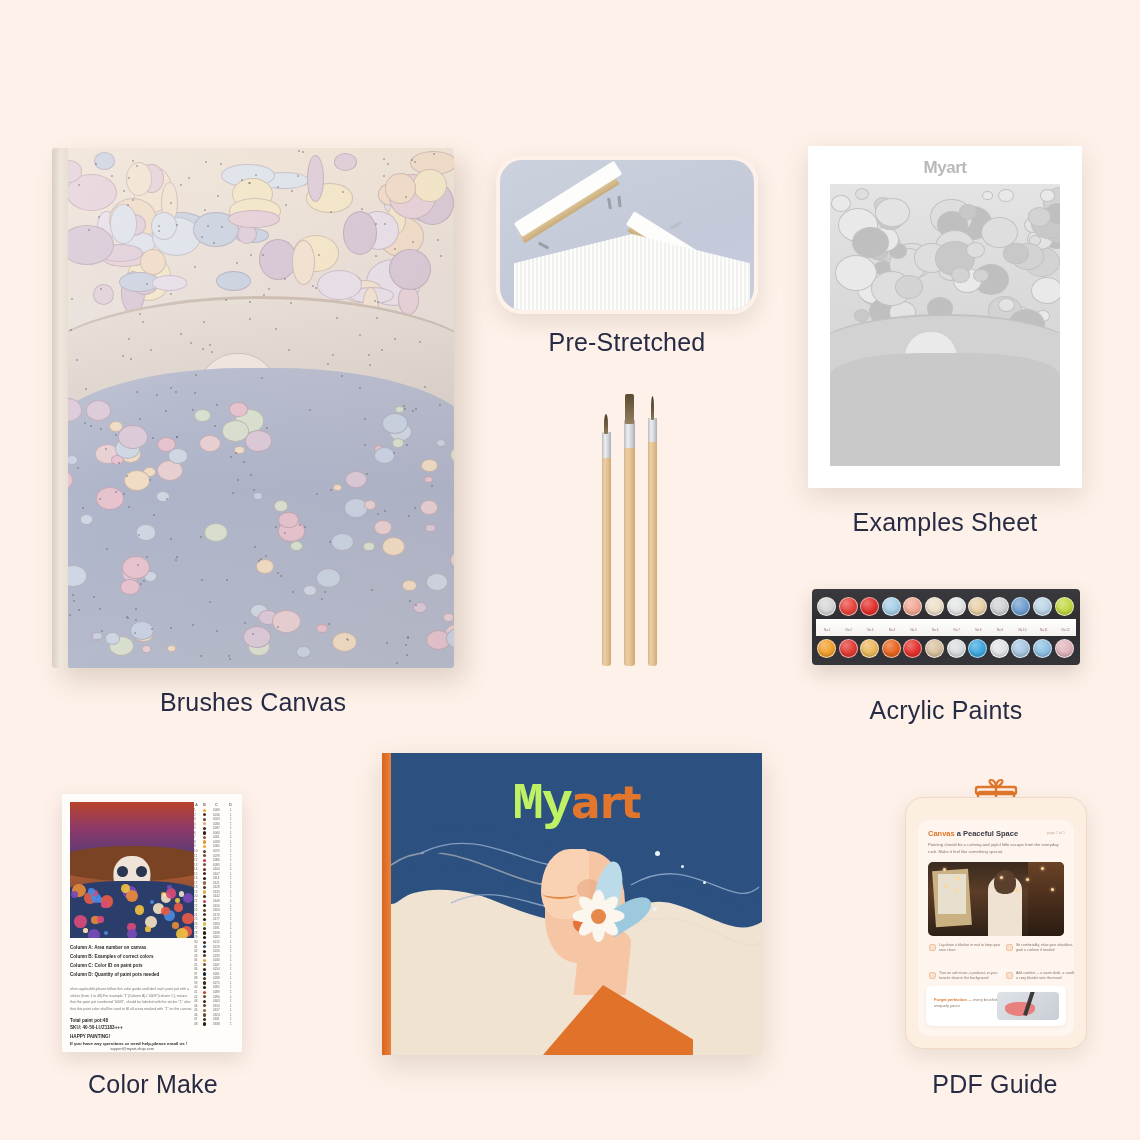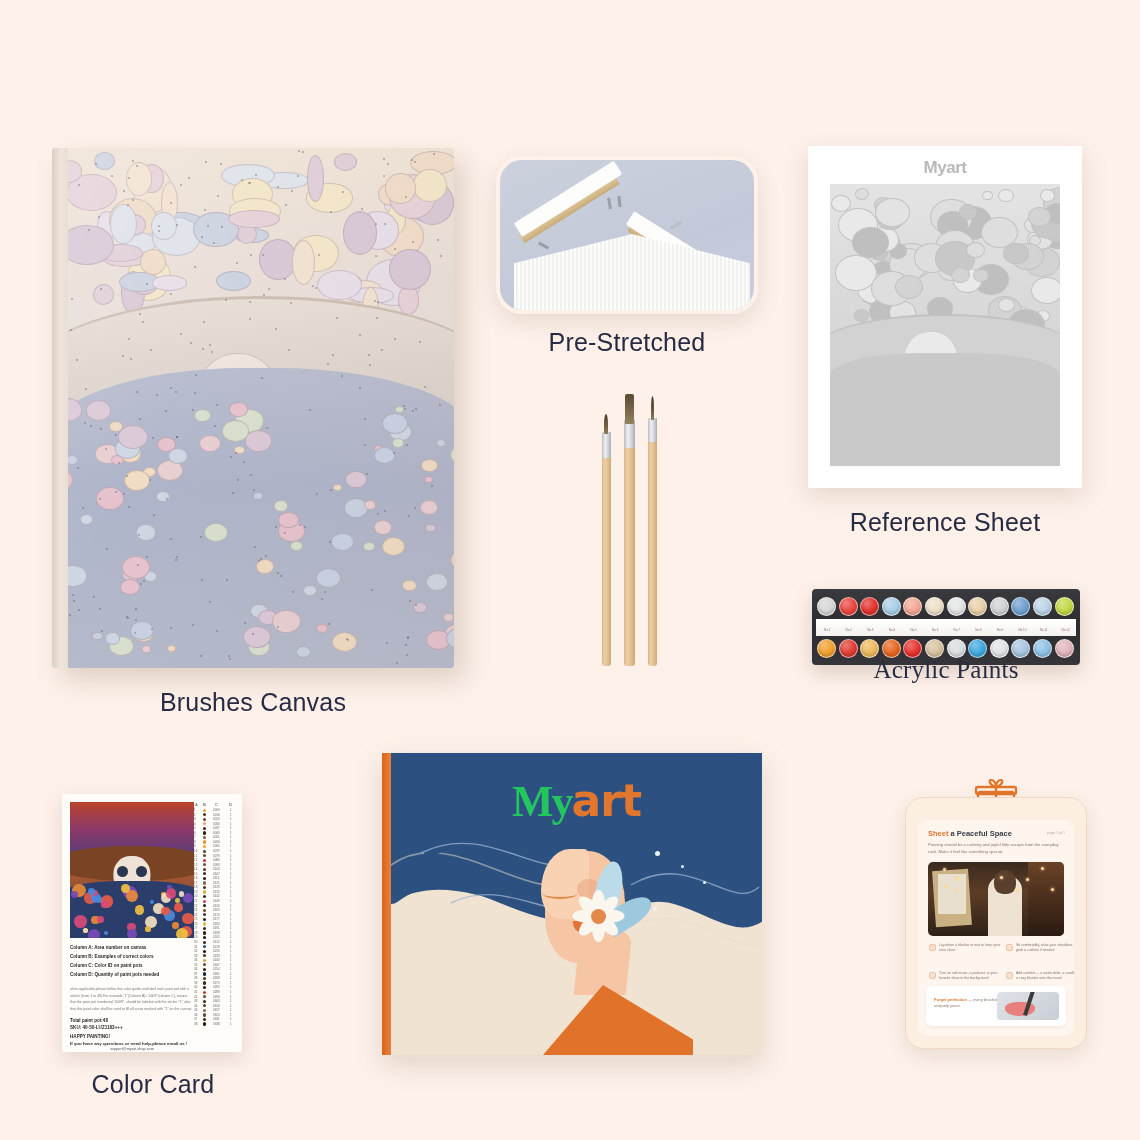--- a/index.html
+++ b/index.html
@@ -160,22 +160,22 @@
   .box-edge { position: absolute; left: 0; top: 0; width: 9px; height: 100%;
     background: linear-gradient(90deg,#d9641f,#e8813a); }
   .box-face { position: absolute; left: 9px; top: 0; right: 0; bottom: 0; overflow: hidden;
     background: #2c5180; }
   .box-cream {
     position: absolute; left: 0; bottom: 0; width: 100%; height: 210px;
     background: #f0e3d2;
     clip-path: path("M0,58 C70,14 150,96 228,62 C290,36 330,78 371,56 L371,210 L0,210 Z");
   }
   .box-logo { position: absolute; top: 22px; width: 100%; text-align: center; }
-  .logo-my { font-size: 44px; font-weight: 700; color: #22c55e; letter-spacing: -2px;
-    font-family: Liberation Serif, serif; }
+  .logo-my { font-size: 52px; font-weight: 700; color: #bef264; letter-spacing: -2px;
+    font-family: Liberation Mono, monospace; }
   .logo-art { font-size: 44px; font-weight: 700; color: #e1762c; letter-spacing: -1px;
     font-family: "DejaVu Sans", sans-serif; }
   .box-tag { position: absolute; top: 72px; width: 100%; text-align: center;
     color: #fbf7f2; font-size: 16px; letter-spacing: .3px; }
   .dot-w { position: absolute; background: #eef3f8; border-radius: 50%; }
 
   
   .pdf {
     position: absolute; left: 905px; top: 797px; width: 182px; height: 252px;
     background: #fdeee2; border: 1.5px solid #f3d9c3; border-radius: 18px;
@@ -679,21 +679,21 @@
         <div class="g-blob" style="left:19.544940279571165%;top:4.940474774159156%;width:34.588565640970046px;height:29.40028079482454px;background:#e3e3e3;border:.7px solid #c2c2c2;"></div>
         <div class="g-blob" style="left:91.17356066132197%;top:1.9240081751504476%;width:15.163313716343964px;height:12.888816658892368px;background:#e9e9e9;border:.7px solid #c2c2c2;"></div>
         <div class="g-blob" style="left:17.777609048585873%;top:30.90048131794174%;width:40.83172968229155px;height:34.70697022994782px;background:#dedede;border:.7px solid #c2c2c2;"></div>
         <div class="g-blob" style="left:28.204972953011747%;top:32.133597454635314%;width:28.582106487403507px;height:24.29479051429298px;background:#d3d3d3;border:.7px solid #c2c2c2;"></div>
         <div class="g-blob" style="left:56.14881111498107%;top:7.232770581016666%;width:17.9433390923341px;height:15.251838228483985px;background:#c8c8c8;border:.7px solid #c2c2c2;"></div>
       <div style="position:absolute;left:-10%;top:46%;width:120%;height:30%;background:#d2d2d2;border-radius:50%;border-top:2px solid #c2c2c2;"></div>
       <div style="position:absolute;left:44%;top:52%;width:24%;height:22%;transform:translateX(-50%);background:#eaeaea;border-radius:46%;border:1px solid #cfcfcf;"></div>
       <div style="position:absolute;left:0;bottom:0;width:100%;height:40%;background:#c9c9c9;border-radius:40% 40% 0 0/20% 20% 0 0;"></div>
     </div>
   </div>
-  <div class="label" style="left:780px; top:508px; width:330px;">Reference Sheet</div>
+  <div class="label" style="left:780px; top:508px; width:330px;">Examples Sheet</div>
 
   <div class="brushes">
 
     <div class="brush" style="left:24px; width:9px; height:248px;">
       <div class="handle" style="height:212px;"></div>
       <div class="ferrule" style="bottom:208px;height:26px;"></div>
       <div class="bristle" style="bottom:232px;left:2px;width:4px;height:20px;background:linear-gradient(180deg,#4a3a26,#8d7a58);border-radius:50% 50% 1px 1px;"></div>
     </div>
 
     <div class="brush" style="left:46px; width:11px; height:272px;">
@@ -746,21 +746,21 @@
         <div class="pot" style="left:91.4px;top:50px;background:radial-gradient(circle at 35% 30%, #ffffff55, transparent 55%), #e4312c;"></div>
         <div class="pot" style="left:113px;top:50px;background:radial-gradient(circle at 35% 30%, #ffffff55, transparent 55%), #d9c2a0;"></div>
         <div class="pot" style="left:134.60000000000002px;top:50px;background:radial-gradient(circle at 35% 30%, #ffffff55, transparent 55%), #dadde0;"></div>
         <div class="pot" style="left:156.20000000000002px;top:50px;background:radial-gradient(circle at 35% 30%, #ffffff55, transparent 55%), #3fa8e0;"></div>
         <div class="pot" style="left:177.8px;top:50px;background:radial-gradient(circle at 35% 30%, #ffffff55, transparent 55%), #e2e5e7;"></div>
         <div class="pot" style="left:199.4px;top:50px;background:radial-gradient(circle at 35% 30%, #ffffff55, transparent 55%), #a8c6e2;"></div>
         <div class="pot" style="left:221px;top:50px;background:radial-gradient(circle at 35% 30%, #ffffff55, transparent 55%), #8fc0e4;"></div>
         <div class="pot" style="left:242.60000000000002px;top:50px;background:radial-gradient(circle at 35% 30%, #ffffff55, transparent 55%), #e2b4bc;"></div>
       </div>
   </div>
-  <div class="label" style="left:812px; top:656px; width:268px;font-family:Liberation Serif, serif;">Acrylic Paints</div>
+  <div class="label" style="left:812px; top:696px; width:268px;">Acrylic Paints</div>
 
   <div class="colorcard">
     <div class="cc-photo">
       <div style="position:absolute;left:-14%;top:0;width:128%;height:40%;background:linear-gradient(180deg,#b8432a 0%,#8c3a6a 50%,#5a3b78 100%);"></div>
       <div style="position:absolute;left:-16%;top:32%;width:132%;height:26%;background:#7a4424;border-radius:50%;"></div>
       <div style="position:absolute;left:50%;top:40%;width:30%;height:28%;transform:translateX(-50%);background:#efe2d6;border-radius:46%;"></div>
       <div style="position:absolute;left:38%;top:47%;width:9%;height:8%;background:#2a3550;border-radius:50%;"></div>
       <div style="position:absolute;left:53%;top:47%;width:9%;height:8%;background:#2a3550;border-radius:50%;"></div>
       <div style="position:absolute;left:-6%;bottom:0;width:112%;height:42%;background:#2b3d6b;border-radius:40% 40% 0 0/22% 22% 0 0;"></div>
       <div id="ccflowers">
@@ -1112,21 +1112,21 @@
   </div>
           <div class="cc-row" style="top:219.85px;">
     <span style="position:absolute;left:0;font-size:3px;color:#666;">48</span>
     <span class="cc-dot" style="background:#2a1c14;"></span>
     <span style="position:absolute;left:19px;font-size:3px;color:#666;">0338</span>
     <span style="position:absolute;left:36px;font-size:3px;color:#666;">1</span>
   </div>
         </div>
     </div>
   </div>
-  <div class="label" style="left:40px; top:1070px; width:226px;">Color Card</div>
+  <div class="label" style="left:40px; top:1070px; width:226px;">Color Make</div>
 
   <div class="box">
     <div class="box-edge"></div>
     <div class="box-face">
       <div class="box-cream"></div>
 
       <div id="hairstrands">
           <svg style="position:absolute;left:0;top:0;width:371px;height:302px;" viewBox="0 0 371 302">
             <path d="M0,140 C70,86 140,180 196,150" fill="none" stroke="#2c5180" stroke-width="22" stroke-linecap="round" opacity="1"></path>
           </svg>
@@ -1191,21 +1191,21 @@
   <svg class="gift" viewBox="0 0 48 40">
     <rect x="6" y="14" width="36" height="24" rx="2.5" fill="none" stroke="#e1762c" stroke-width="2.4"></rect>
     <rect x="4" y="9" width="40" height="7" rx="2" fill="none" stroke="#e1762c" stroke-width="2.4"></rect>
     <line x1="24" y1="9" x2="24" y2="38" stroke="#e1762c" stroke-width="2.4"></line>
     <path d="M24 9 C20 9 15 2 19 2 C23 2 24 7 24 9 Z" fill="none" stroke="#e1762c" stroke-width="2.2"></path>
     <path d="M24 9 C28 9 33 2 29 2 C25 2 24 7 24 9 Z" fill="none" stroke="#e1762c" stroke-width="2.2"></path>
   </svg>
   <div class="pdf">
     <div class="pdf-inner">
       <div class="pdf-h">
-        <span style="color:#e1762c;">Sheet</span><span style="color:#3a3a46;"> a Peaceful Space</span>
+        <span style="color:#e1762c;">Canvas</span><span style="color:#3a3a46;"> a Peaceful Space</span>
       </div>
       <div class="pdf-pg">page 1 of 1</div>
       <div class="pdf-sub">Painting should be a calming and joyful little escape from the everyday rush. Make it feel like something special.</div>
       <div class="pdf-photo">
         <div style="position:absolute;left:6px;top:8px;width:36px;height:56px;background:#c9b184;transform:rotate(-4deg);"></div>
         <div style="position:absolute;left:10px;top:12px;width:28px;height:40px;background:#e8e0cf;"></div>
         <div style="position:absolute;left:60px;top:14px;width:34px;height:60px;background:#f0e2d2;border-radius:14px 14px 0 0;"></div>
         <div style="position:absolute;left:66px;top:8px;width:22px;height:24px;background:#5a3f2c;border-radius:50% 50% 40% 40%;"></div>
         <div style="position:absolute;left:100px;top:0;width:62px;height:74px;background:linear-gradient(180deg,#6a4226,#2a1b12);"></div>
         <div id="bokeh">
@@ -1234,14 +1234,15 @@
         <div style="position:absolute;left:8px;top:11px;width:76px;font-size:4px;line-height:1.6;">
           <span style="color:#e1762c;font-weight:700;">Forget perfection</span><span style="color:#8a7566;"> — every brushstroke is uniquely yours</span>
         </div>
         <div style="position:absolute;right:7px;top:6px;width:62px;height:28px;border-radius:4px;background:linear-gradient(135deg,#dfe3e8,#c9ced6);overflow:hidden;">
           <div style="position:absolute;left:8px;top:10px;width:30px;height:14px;background:#e8817e;border-radius:40% 40% 50% 50%;"></div>
           <div style="position:absolute;left:30px;top:-2px;width:4px;height:26px;background:#3a3a3a;transform:rotate(18deg);"></div>
         </div>
       </div>
     </div>
   </div>
+  <div class="label" style="left:880px; top:1070px; width:230px;">PDF Guide</div>
 
 </div>
 
 </body></html>

